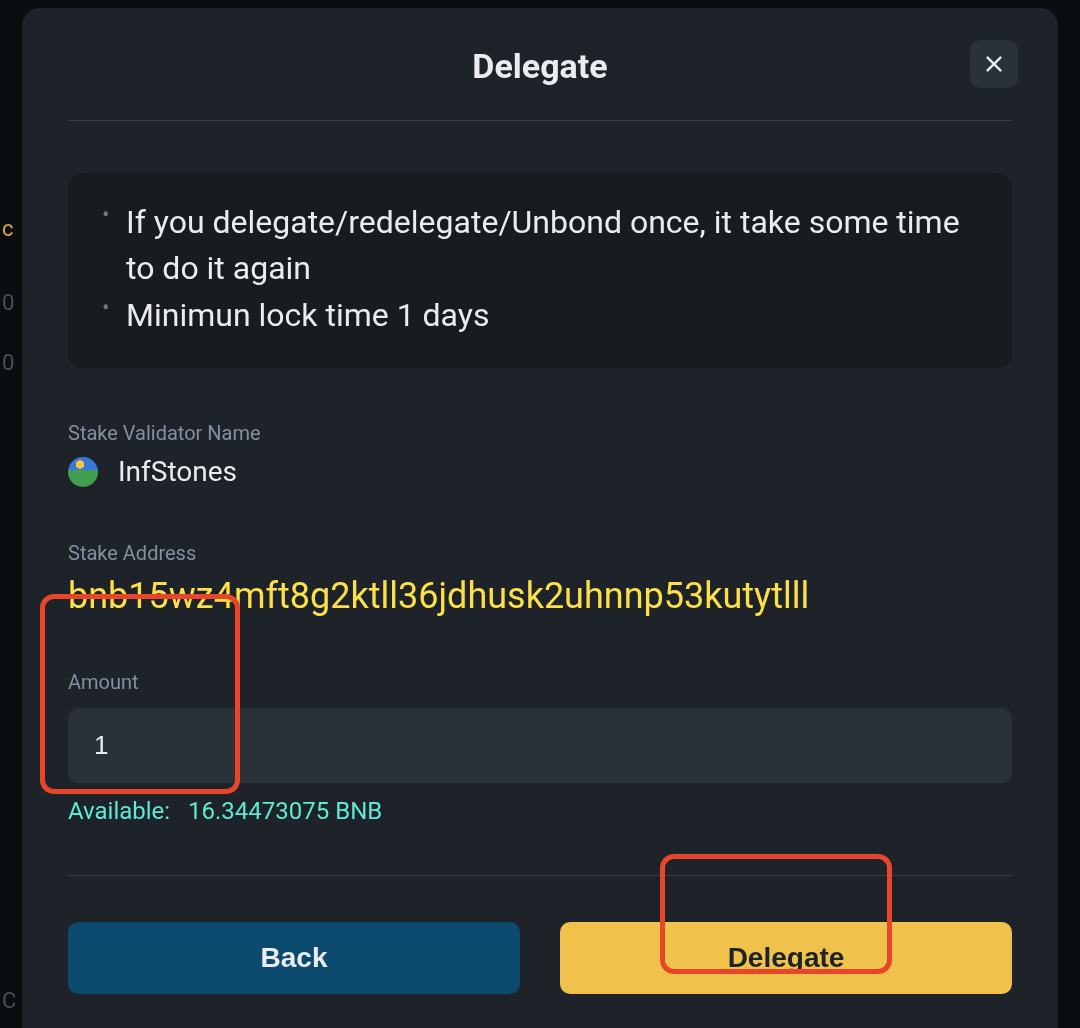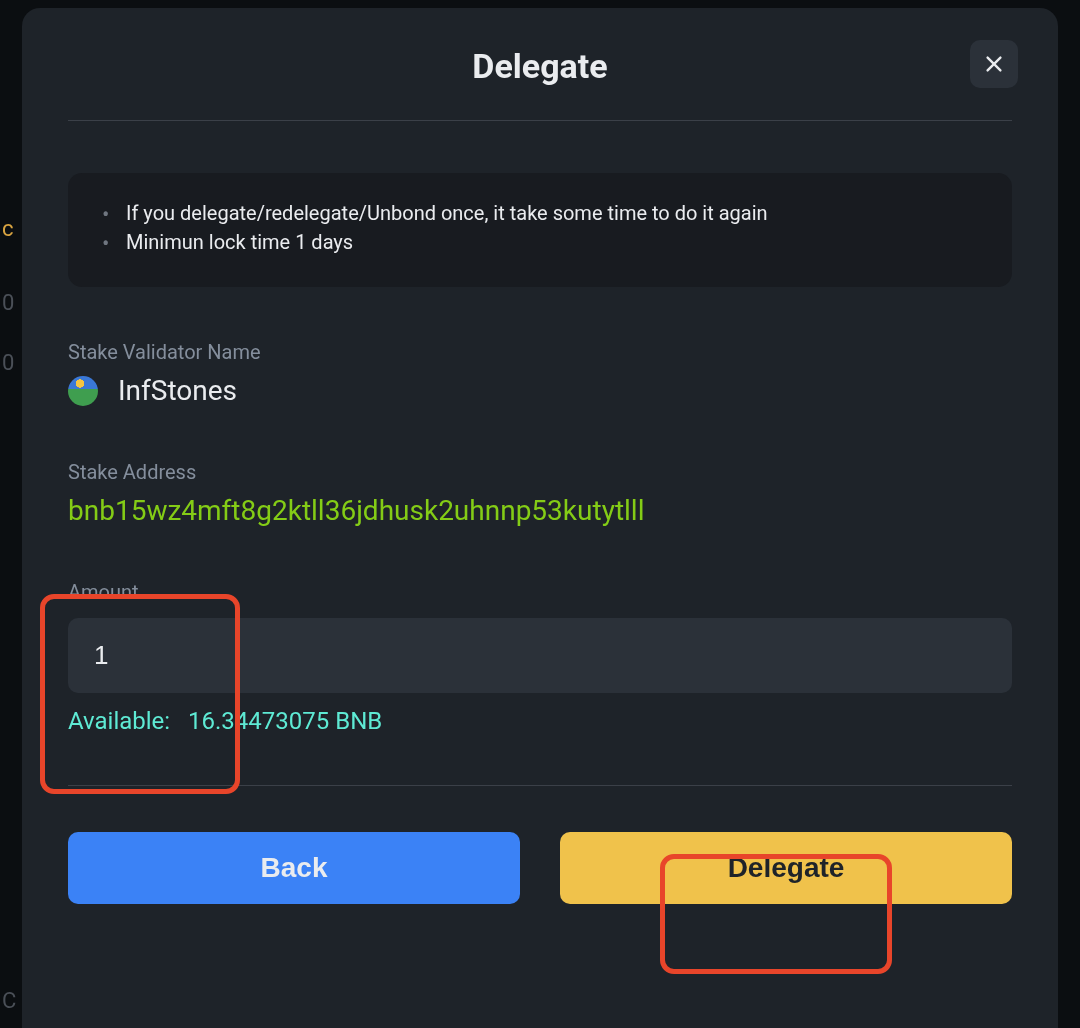--- a/index.html
+++ b/index.html
@@ -54,21 +54,21 @@
     margin-top: 52px;
     background: #181b20;
     border-radius: 14px;
     padding: 26px 34px 30px 34px;
   }
   .info-box ul {
     list-style: none;
   }
   .info-box li {
     color: #eaecef;
-    font-size: 20px;
+    font-size: 32px;
     line-height: 1.45;
     position: relative;
     padding-left: 24px;
   }
   .info-box li::before {
     content: "•";
     position: absolute;
     left: 0;
     top: 0;
     color: #6f7680;
@@ -93,22 +93,22 @@
     border-radius: 50%;
     background: radial-gradient(circle at 40% 25%, #f5c542 0%, #f5c542 14%, transparent 15%),
                 linear-gradient(180deg, #3a78d6 0%, #3a78d6 45%, #3f9e4f 45%, #3f9e4f 100%);
   }
   .validator-name {
     color: #eaecef;
     font-size: 28px;
     font-weight: 400;
   }
   .address-value {
-    color: #84cc16;
-    font-size: 28px;
+    color: #fde047;
+    font-size: 36px;
     font-weight: 400;
     word-break: break-all;
     margin-top: 8px;
   }
   .amount-input {
     width: 100%;
     background: #2b3139;
     border: none;
     border-radius: 10px;
     padding: 22px 26px;
@@ -138,21 +138,21 @@
     border-radius: 10px;
     font-size: 28px;
     font-weight: 600;
     border: none;
     cursor: pointer;
     display: flex;
     align-items: center;
     justify-content: center;
   }
   .btn-back {
-    background: #3b82f6;
+    background: #0c4a6e;
     color: #eaecef;
   }
   .btn-primary {
     background: #f0c24b;
     color: #1e2329;
   }
   
   .annot {
     position: absolute;
     border: 5px solid #e8452a;

